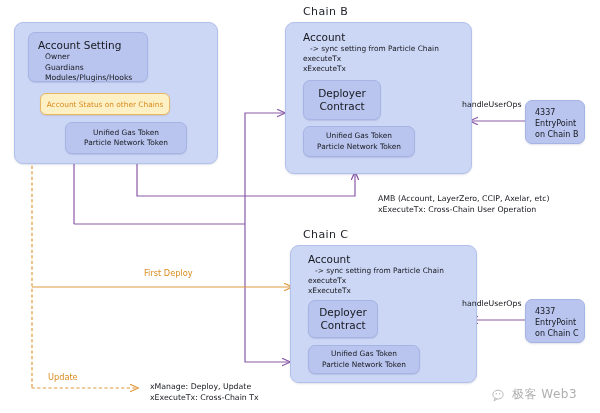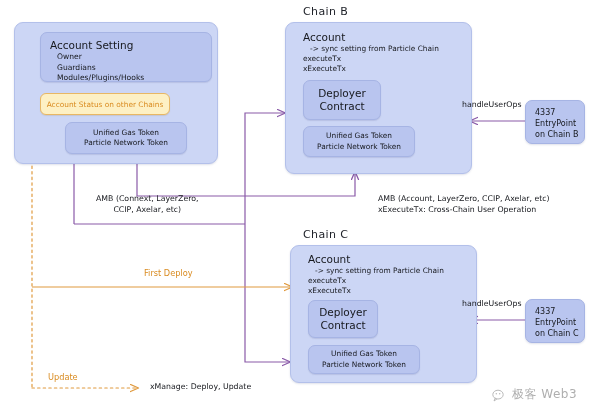--- a/index.html
+++ b/index.html
@@ -219,21 +219,21 @@
       <path d="M32,82 L32,388"></path>
       <path d="M32,388 L138,388" marker-end="url(#ar-orange)"></path>
     </g>
   </svg>
 
   <div class="chain-title" style="left:303px; top:5px;">Chain B</div>
   <div class="chain-title" style="left:303px; top:228px;">Chain C</div>
 
   <div class="chain-box" style="left:14px; top:22px; width:202px; height:140px;"></div>
 
-  <div class="card acct-setting" style="left:40px; top:32px; width:172px; height:50px;">
+  <div class="card acct-setting" style="left:28px; top:32px; width:120px; height:50px;">
     <div class="card-title">Account Setting</div>
     <div class="card-line">Owner</div>
     <div class="card-line">Guardians</div>
     <div class="card-line">Modules/Plugins/Hooks</div>
   </div>
 
   <div class="status-box" style="left:40px; top:93px; width:128px; height:20px;">
     <span>Account Status on other Chains</span>
   </div>
 
@@ -289,36 +289,33 @@
   </div>
 
   <div class="entrypoint" style="left:525px; top:299px; width:60px; height:44px;">
     <div class="eline">4337</div>
     <div class="eline">EntryPoint</div>
     <div class="eline">on Chain C</div>
   </div>
 
   <div class="edge-label" style="left:462px; top:298px;">handleUserOps</div>
 
-  <div class="edge-label center" style="left:96px; top:193px;">
-    <div>AMB (Connext, LayerZero,</div>
-    <div>CCIP, Axelar, etc)</div>
-  </div>
 
   <div class="edge-label" style="left:378px; top:193px;">
     <div>AMB (Account, LayerZero, CCIP, Axelar, etc)</div>
     <div>xExecuteTx: Cross-Chain User Operation</div>
   </div>
 
   <div class="edge-label orange" style="left:144px; top:268px;">First Deploy</div>
 
   <div class="edge-label orange" style="left:48px; top:372px;">Update</div>
 
   <div class="edge-label" style="left:150px; top:381px;">
     <div>xManage: Deploy, Update</div>
+    <div>xExecuteTx: Cross-Chain Tx</div>
   </div>
 
   <div class="watermark" style="left:492px; top:386px;align-items:flex-end;">
     <svg width="16" height="14" viewBox="0 0 16 14">
       <ellipse cx="6" cy="5.6" rx="5.2" ry="4.4" fill="none" stroke="#8d8d8d" stroke-width="1"></ellipse>
       <path d="M3.2,9.2 L2,12 L4.6,10.2" fill="none" stroke="#8d8d8d" stroke-width="1" stroke-linejoin="round" stroke-linecap="round"></path>
       <circle cx="4.3" cy="4.7" r="0.75" fill="#8d8d8d"></circle>
       <circle cx="7.7" cy="4.7" r="0.75" fill="#8d8d8d"></circle>
     </svg>
     <span class="wm-text">极客 Web3</span>

